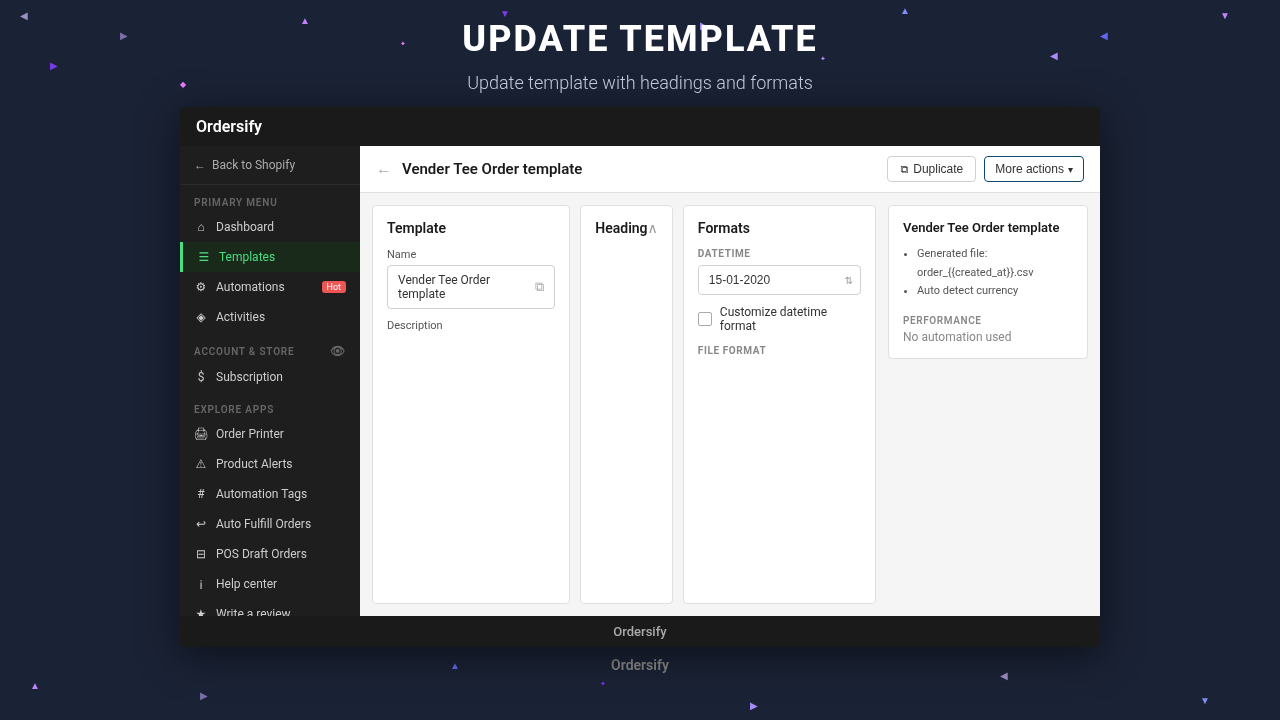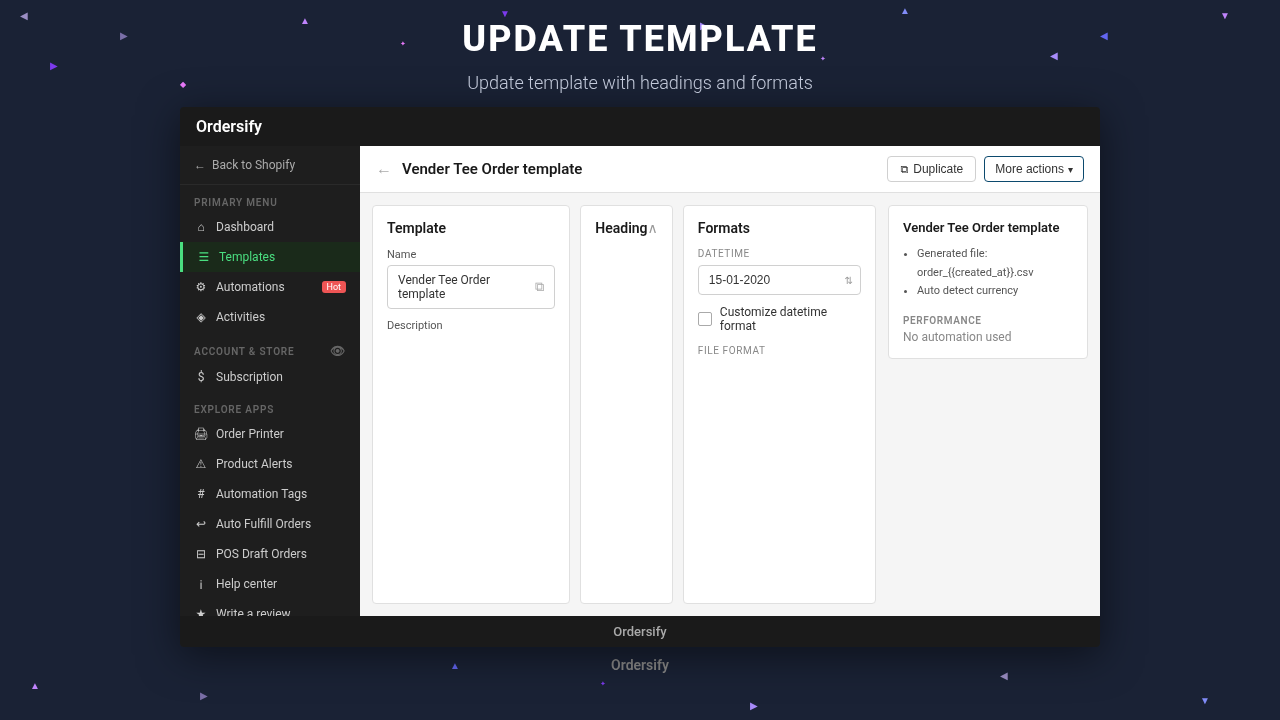--- a/index.html
+++ b/index.html
@@ -290,20 +290,21 @@
     }
 
     
     .formats-label {
       font-size: 10px;
       color: #888;
       letter-spacing: 0.6px;
       text-transform: uppercase;
       margin-bottom: 6px;
       display: block;
+      font-weight: bold;
     }
     .checkbox-row {
       display: flex;
       align-items: center;
       gap: 8px;
       margin-top: 6px;
     }
     .checkbox-box {
       width: 14px;
       height: 14px;

